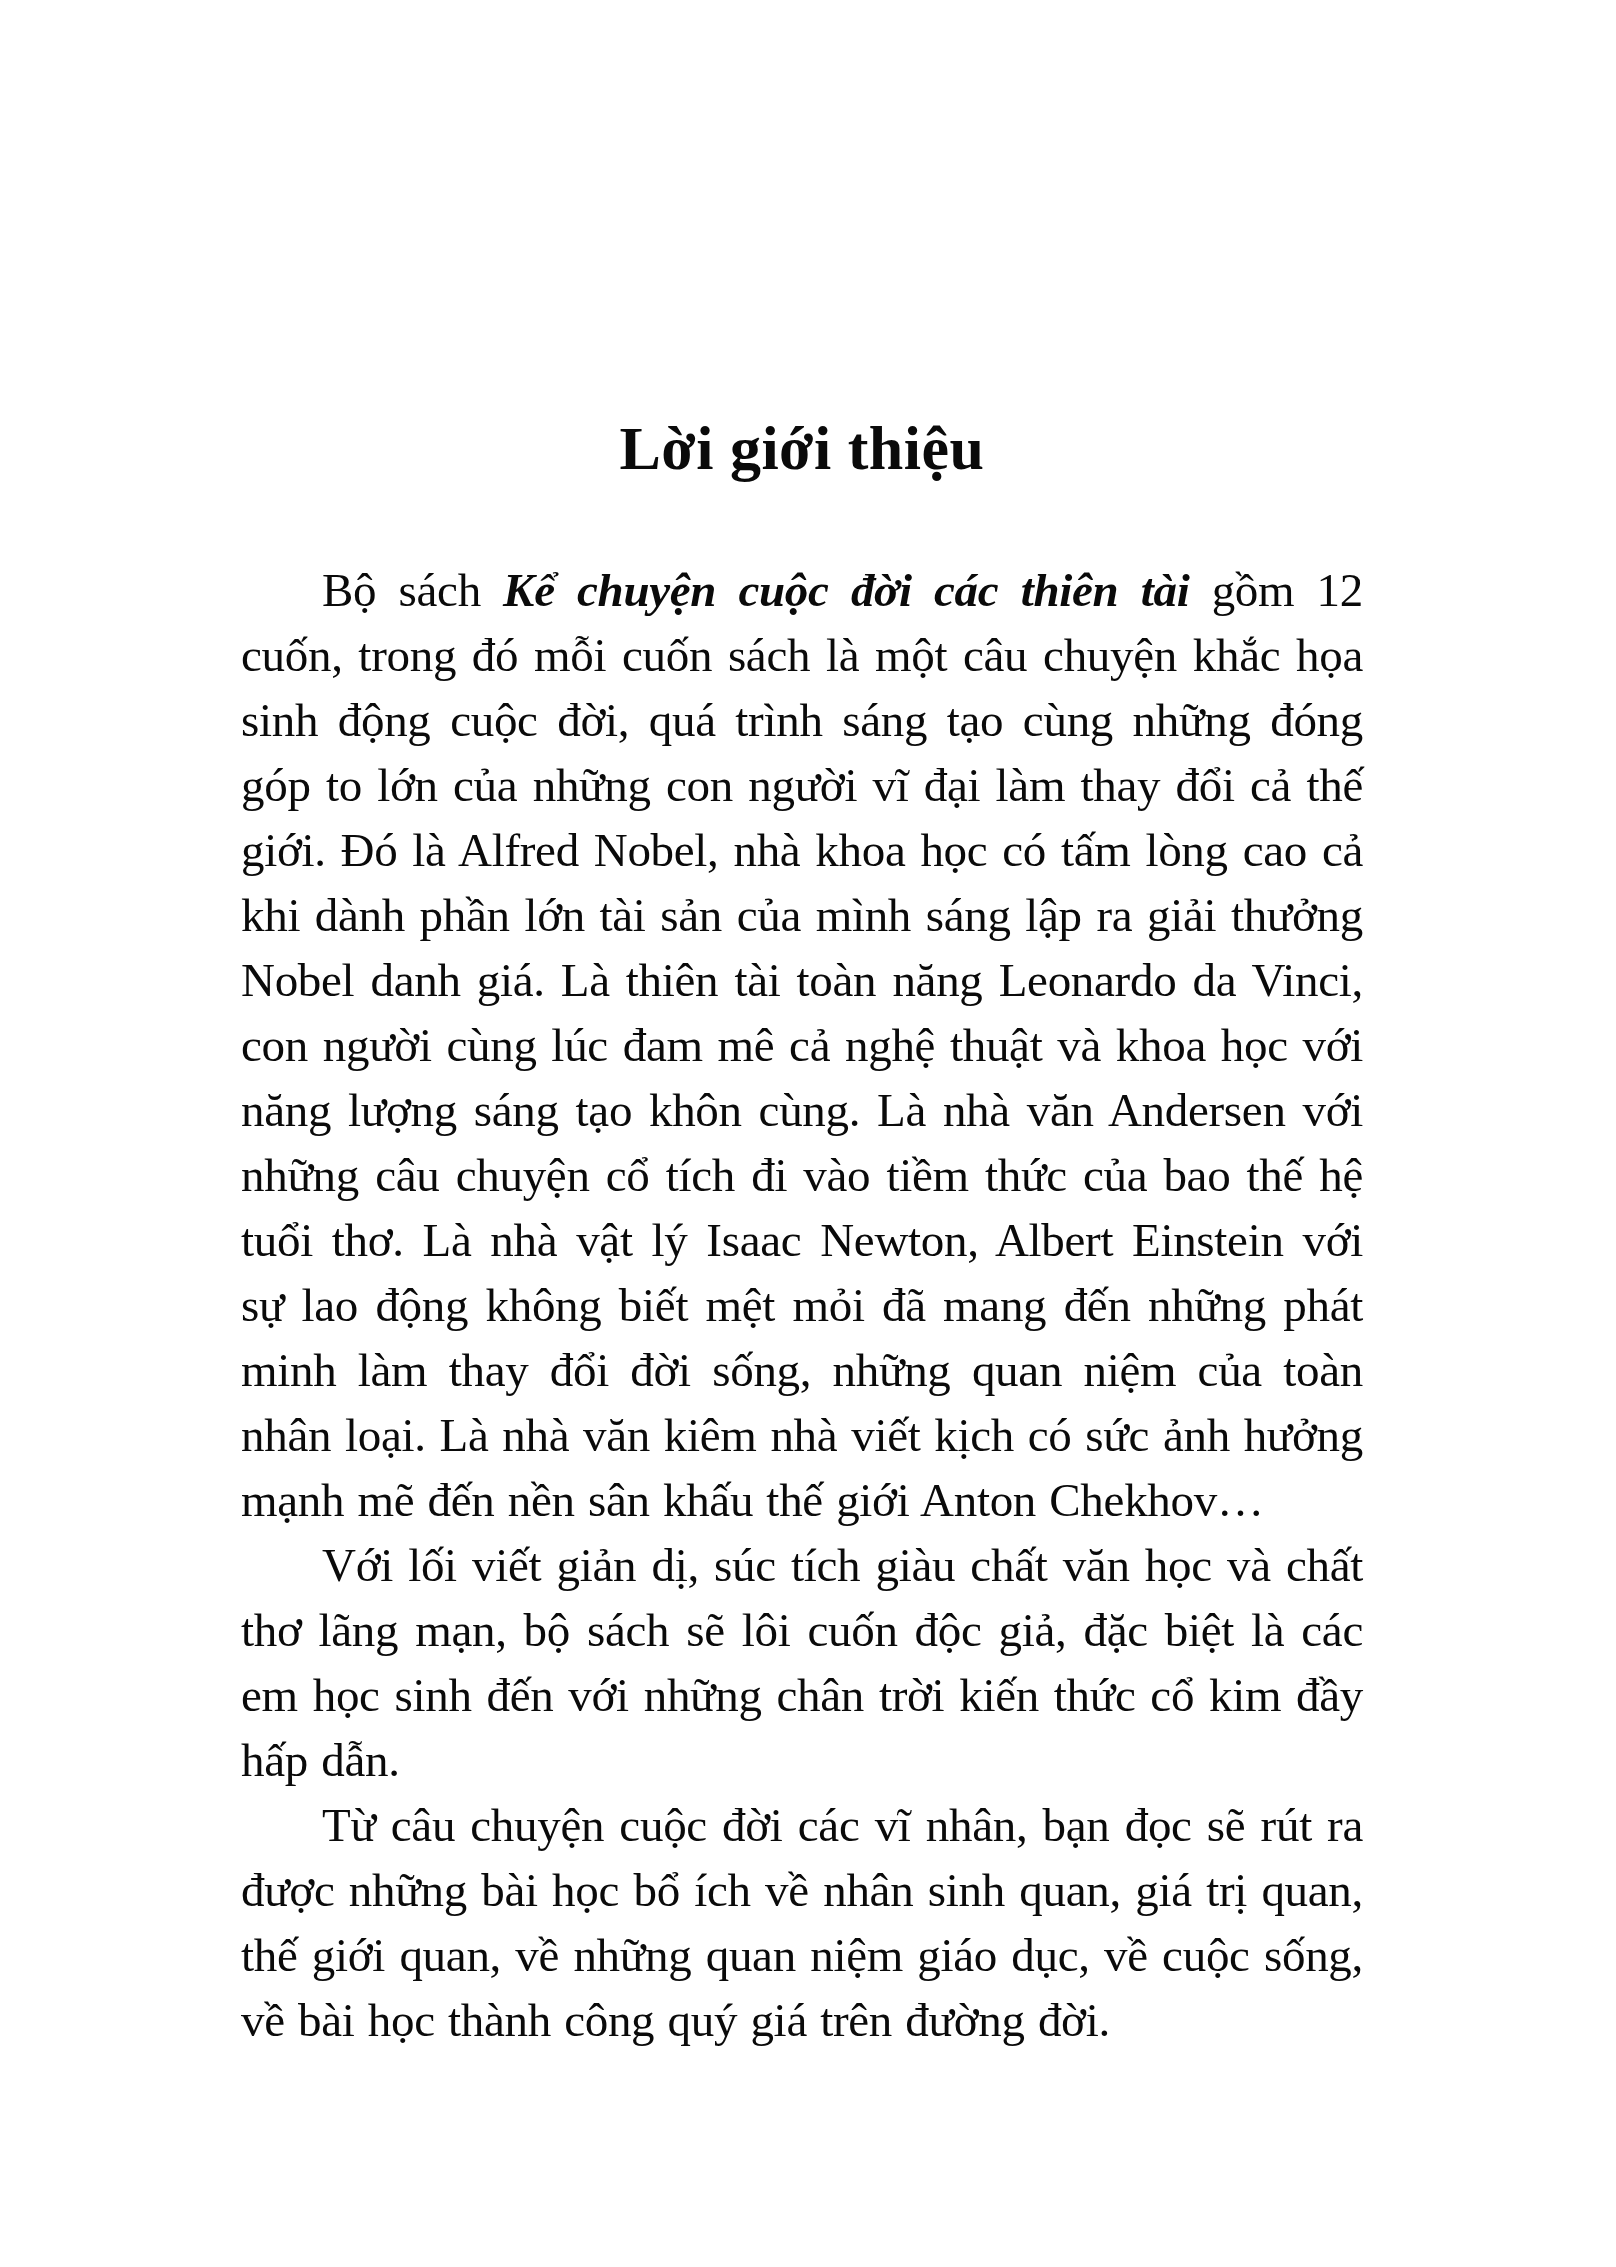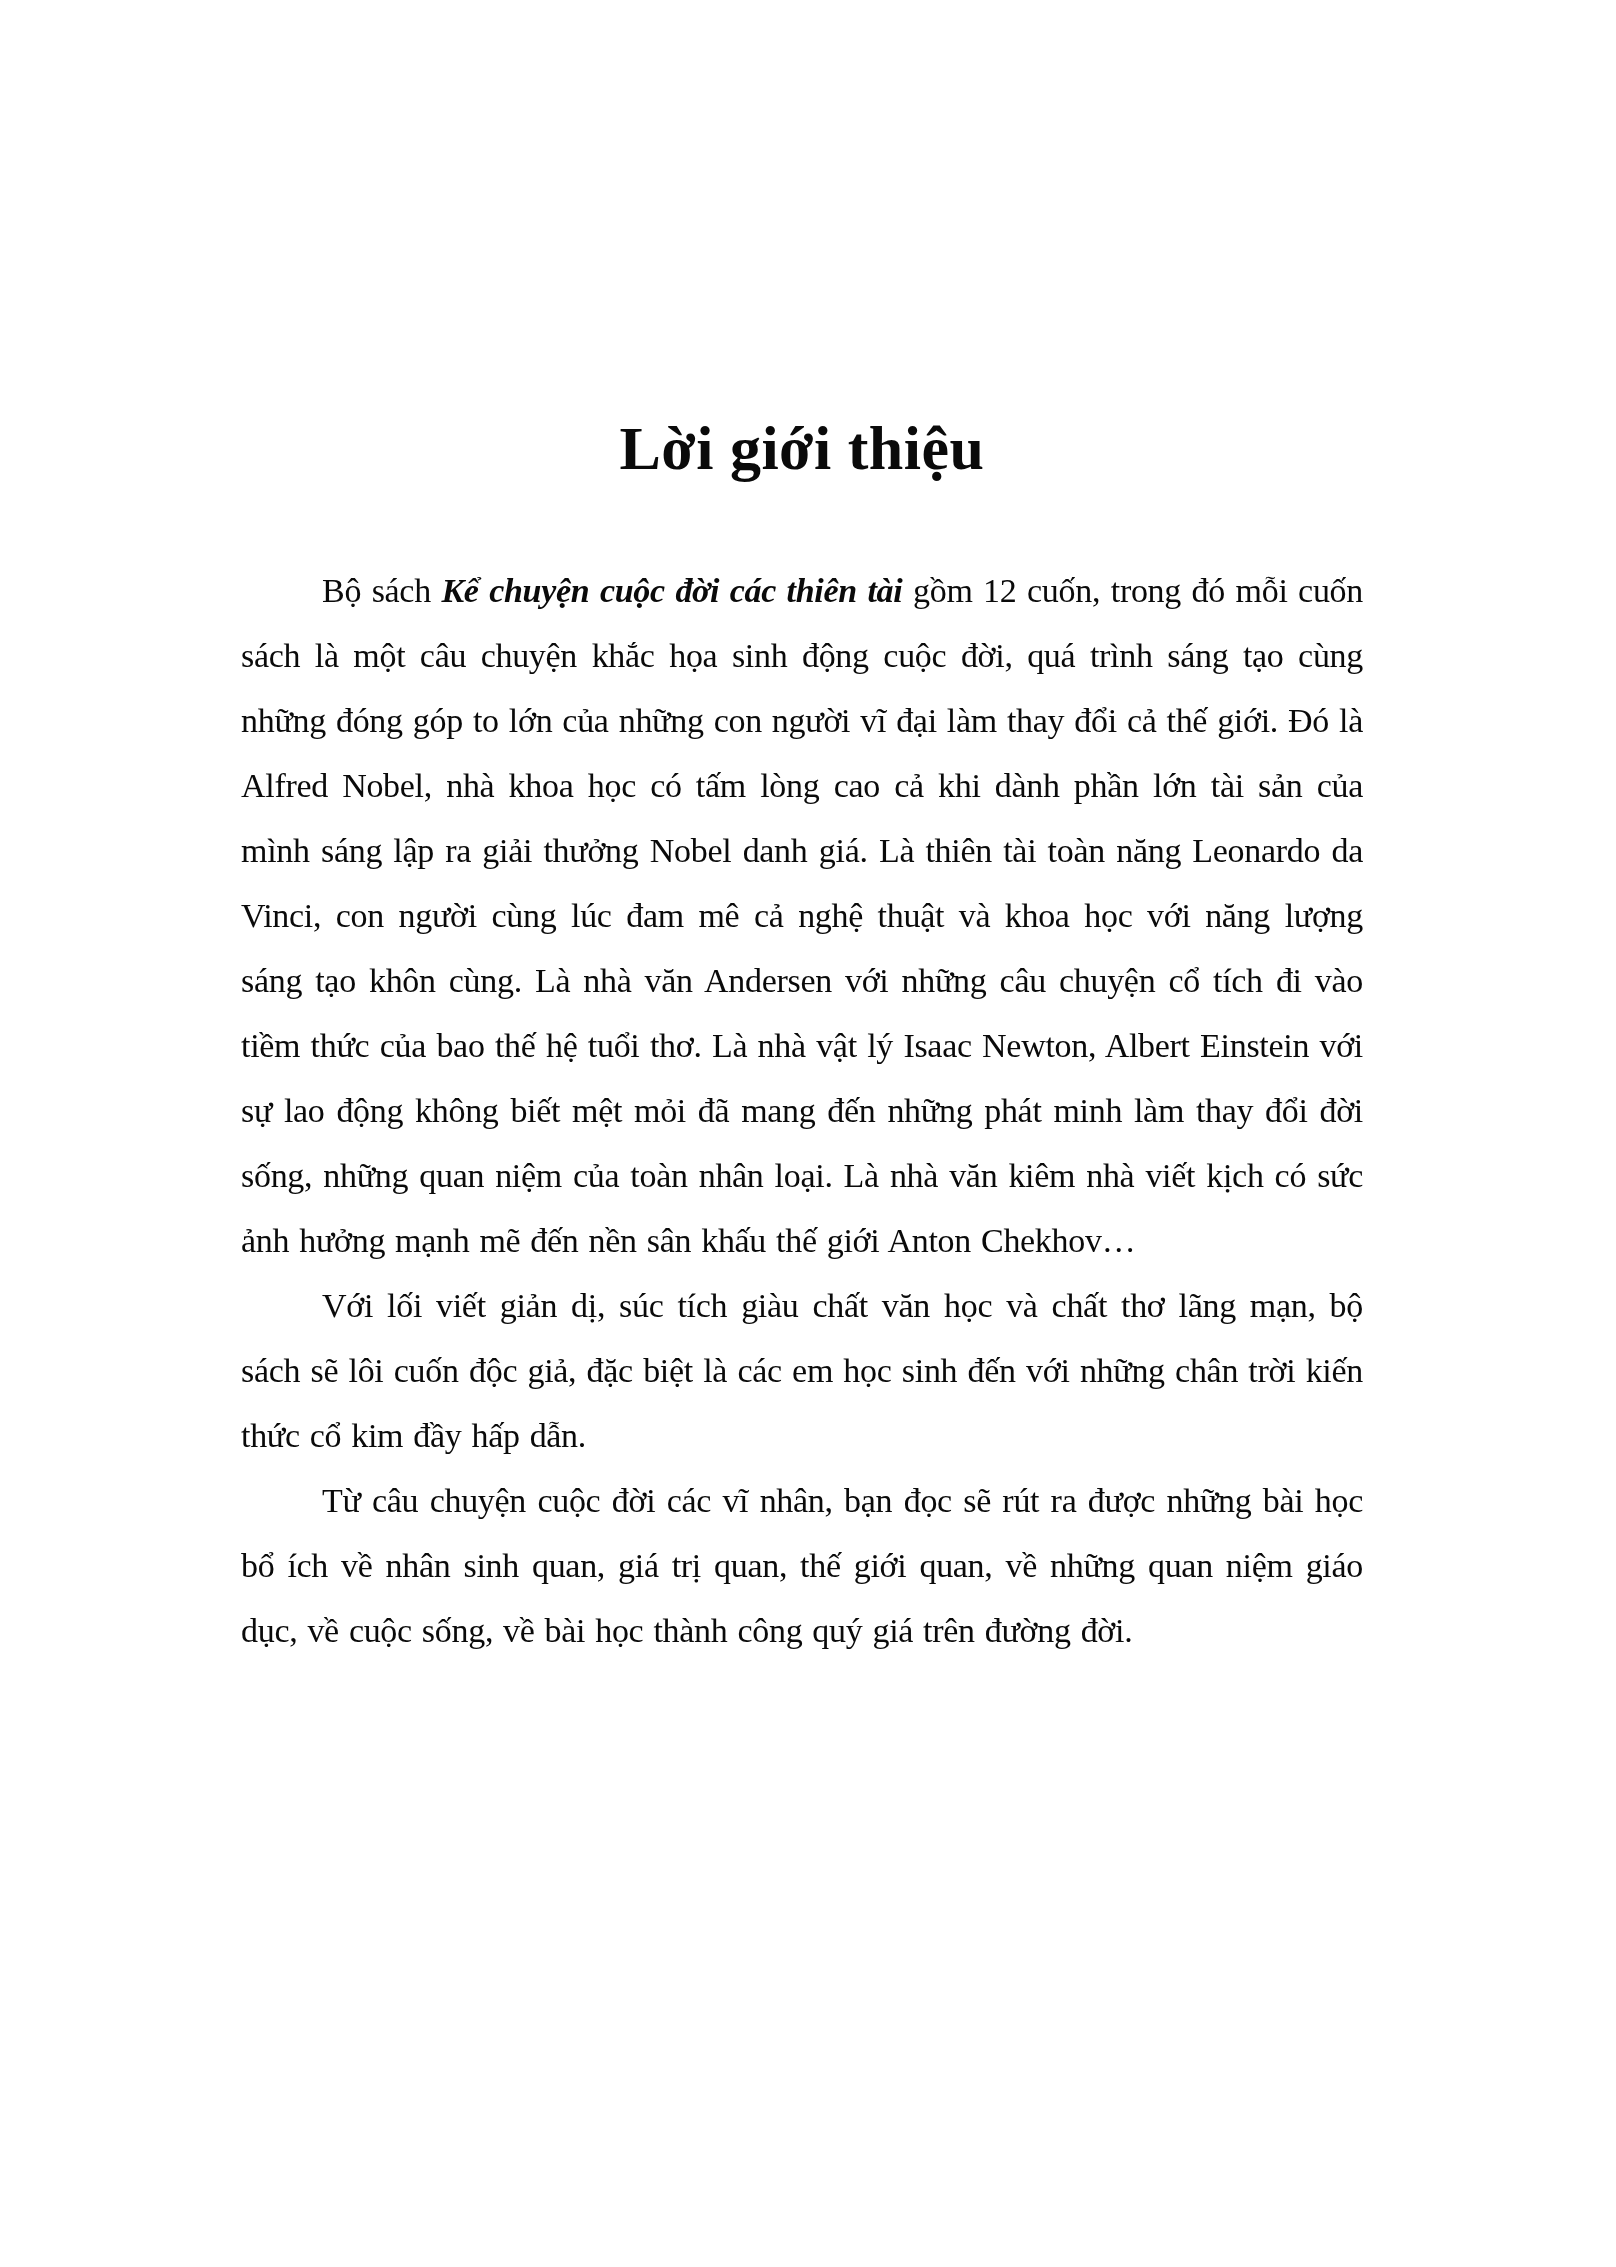--- a/index.html
+++ b/index.html
@@ -24,21 +24,21 @@
   }
   .page-title {
     font-size: 62px;
     font-weight: 700;
     line-height: 75px;
     text-align: center;
     margin: 0 0 72px 0;
     letter-spacing: 0.5px;
   }
   .body-paragraph {
-    font-size: 34px;
+    font-size: 47px;
     line-height: 65px;
     text-align: justify;
     text-indent: 81px;
     margin: 0;
     word-spacing: 1.8px;
     letter-spacing: -0.3px;
   }
   .series-title {
     font-style: italic;
     font-weight: 700;

